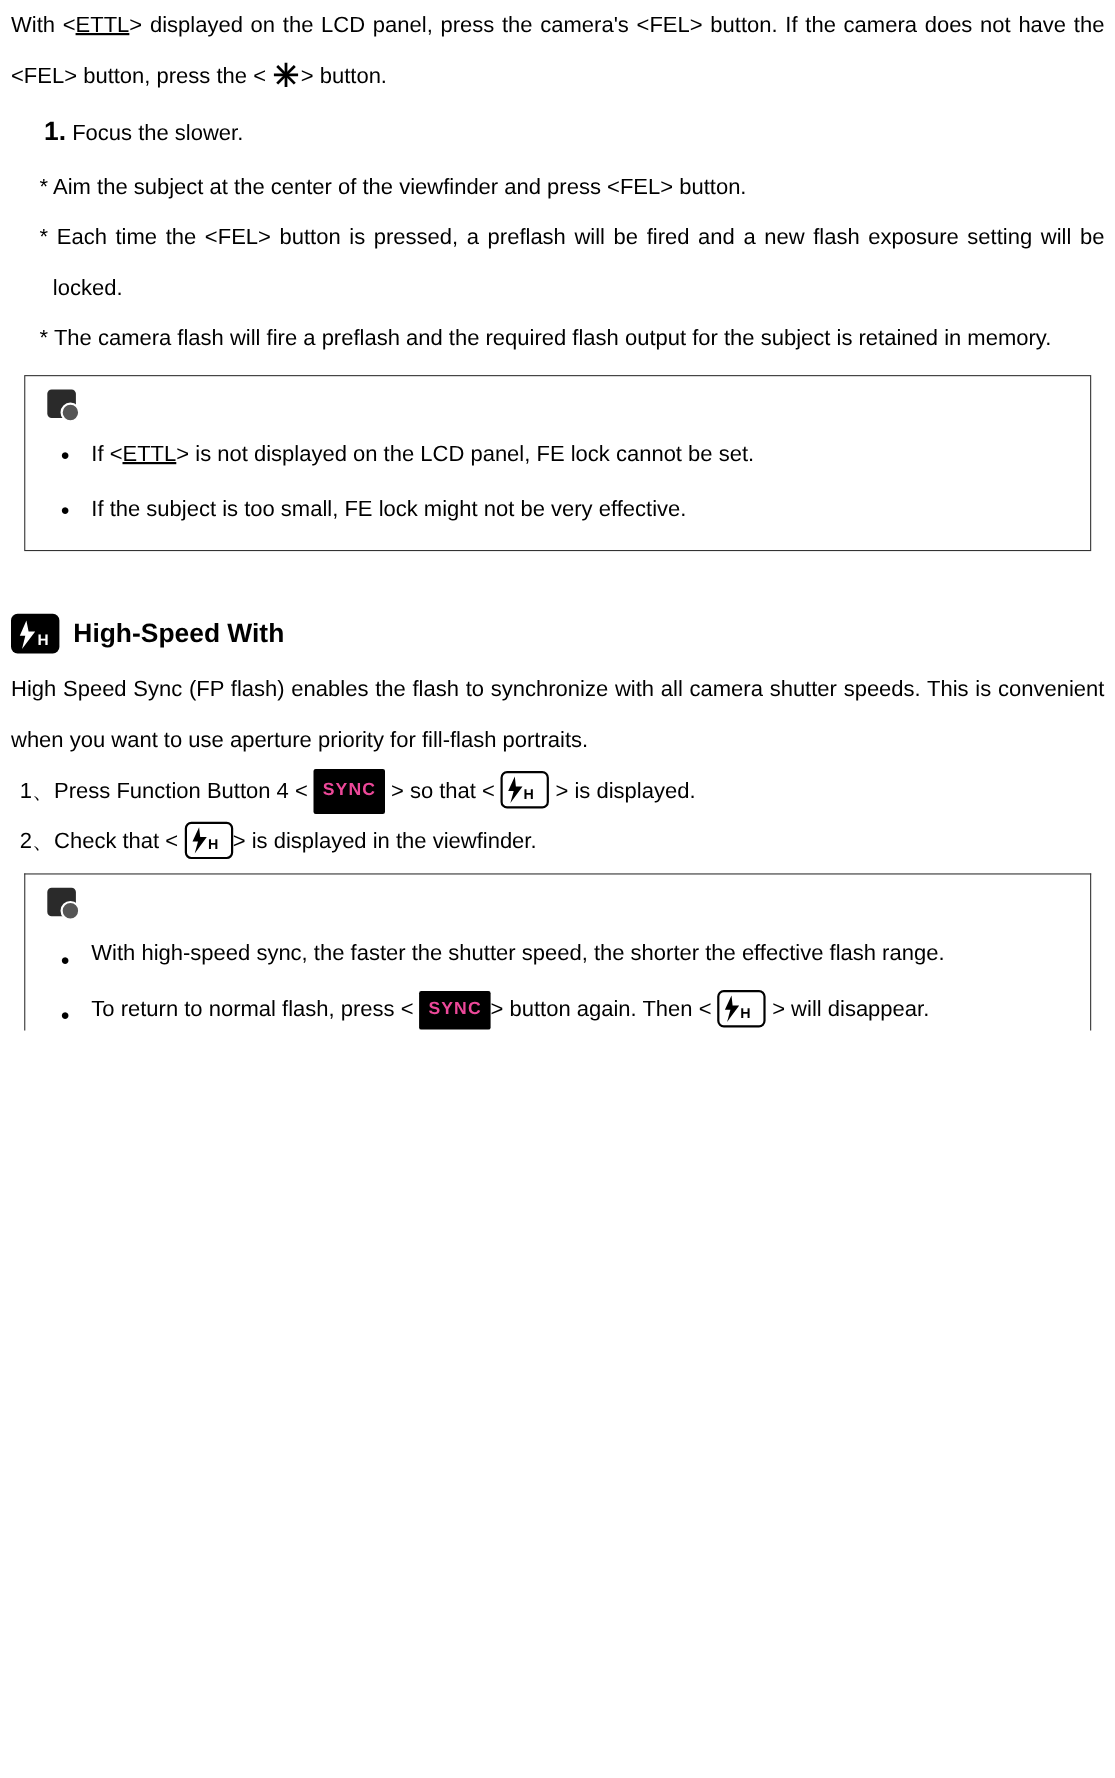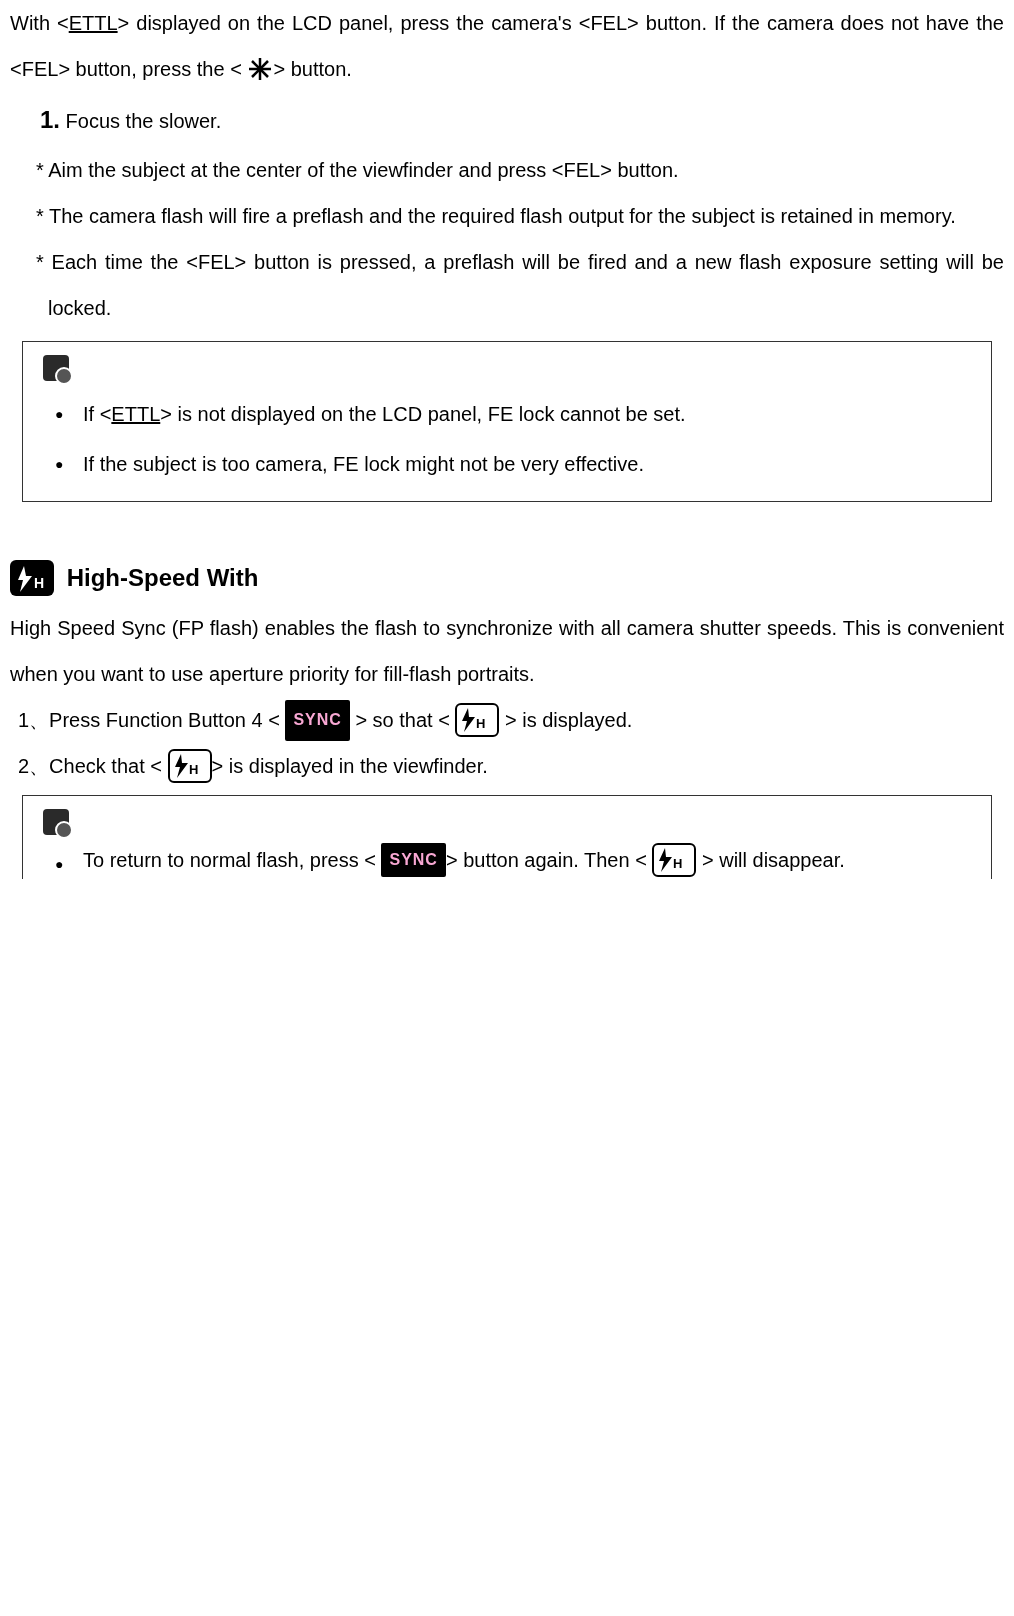--- a/index.html
+++ b/index.html
@@ -97,21 +97,21 @@
     height: 30px;
     border: 2.5px solid #000;
     border-radius: 6px;
     vertical-align: -10px;
     position: relative;
   }
   .hss-icon-sm svg { position: absolute; top: 2px; left: 2px; }
   .sync-label {
     display: inline-block;
     background: #000;
-    color: #f9a8d4;
+    color: #ec4899;
     font-weight: 700;
     font-family: Arial, sans-serif;
     font-size: 16px;
     letter-spacing: 1px;
     padding: 2px 8px;
     border-radius: 2px;
     vertical-align: 2px;
   }
   .star-icon {
     display: inline-block;
@@ -167,38 +167,38 @@
 
   <div class="ol-item">
     <span class="num">1.</span><span> Focus the slower.</span>
   </div>
 
 
   <div class="sub-item">
     <span>* Aim the subject at the center of the viewfinder and press &lt;</span><b>FEL</b><span>&gt; button.</span>
   </div>
 
+  <div class="sub-item">
+    <span>* Each time the &lt;</span><b>FEL</b><span>&gt; button is pressed, a preflash will be fired and a new flash exposure setting will be locked.</span>
+  </div>
+
   <div class="sub-item" style="text-align:justify">
     <span>* The camera flash will fire a preflash and the required flash output for the subject is retained in memory.</span>
-  </div>
-
-  <div class="sub-item">
-    <span>* Each time the &lt;</span><b>FEL</b><span>&gt; button is pressed, a preflash will be fired and a new flash exposure setting will be locked.</span>
   </div>
 
   <div class="box">
     <div style="line-height:1.2; padding-bottom:6px;">
       <span class="note-icon"></span>
     </div>
     <div class="bullet-list">
       <div class="bullet-item">
         <span>If &lt;</span><b><u>ETTL</u></b><span>&gt; is not displayed on the LCD panel, FE lock cannot be set.</span>
       </div>
       <div class="bullet-item">
-        <span>If the subject is too camera, FE lock might not be very effective.</span>
+        <span>If the subject is too small, FE lock might not be very effective.</span>
       </div>
     </div>
   </div>
 
   <div class="section-head">
     <span class="hss-icon"><svg width="36" height="30">
           <use href="#bolt-white"></use>
         </svg></span>
     <span>High-Speed With</span>
   </div>
@@ -218,21 +218,24 @@
     <span>2、Check that &lt; </span><span class="hss-icon-sm"><svg width="34" height="26">
           <use href="#bolt-black"></use>
         </svg></span><span>&gt; is displayed in the viewfinder.</span>
   </div>
 
   <div class="box2">
     <div style="line-height:1.2; padding-bottom:6px;">
       <span class="note-icon"></span>
     </div>
     <div class="bullet-list">
-      <div class="bullet-item" style="line-height:1.9; margin-top:0;">
+      <div class="bullet-item" style="line-height:1.8; margin-top:10px;">
+        <span>With high-speed sync, the faster the shutter speed, the shorter the effective flash range.</span>
+      </div>
+      <div class="bullet-item" style="line-height:1.9; margin-top:14px;">
         <span>To return to normal flash, press &lt; </span><span class="sync-label">SYNC</span><span>&gt; button again. Then &lt; </span>
         <span class="hss-icon-sm"><svg width="34" height="26">
               <use href="#bolt-black"></use>
             </svg></span><span> &gt; will disappear.</span>
       </div>
     </div>
   </div>
 
 </div>
 

